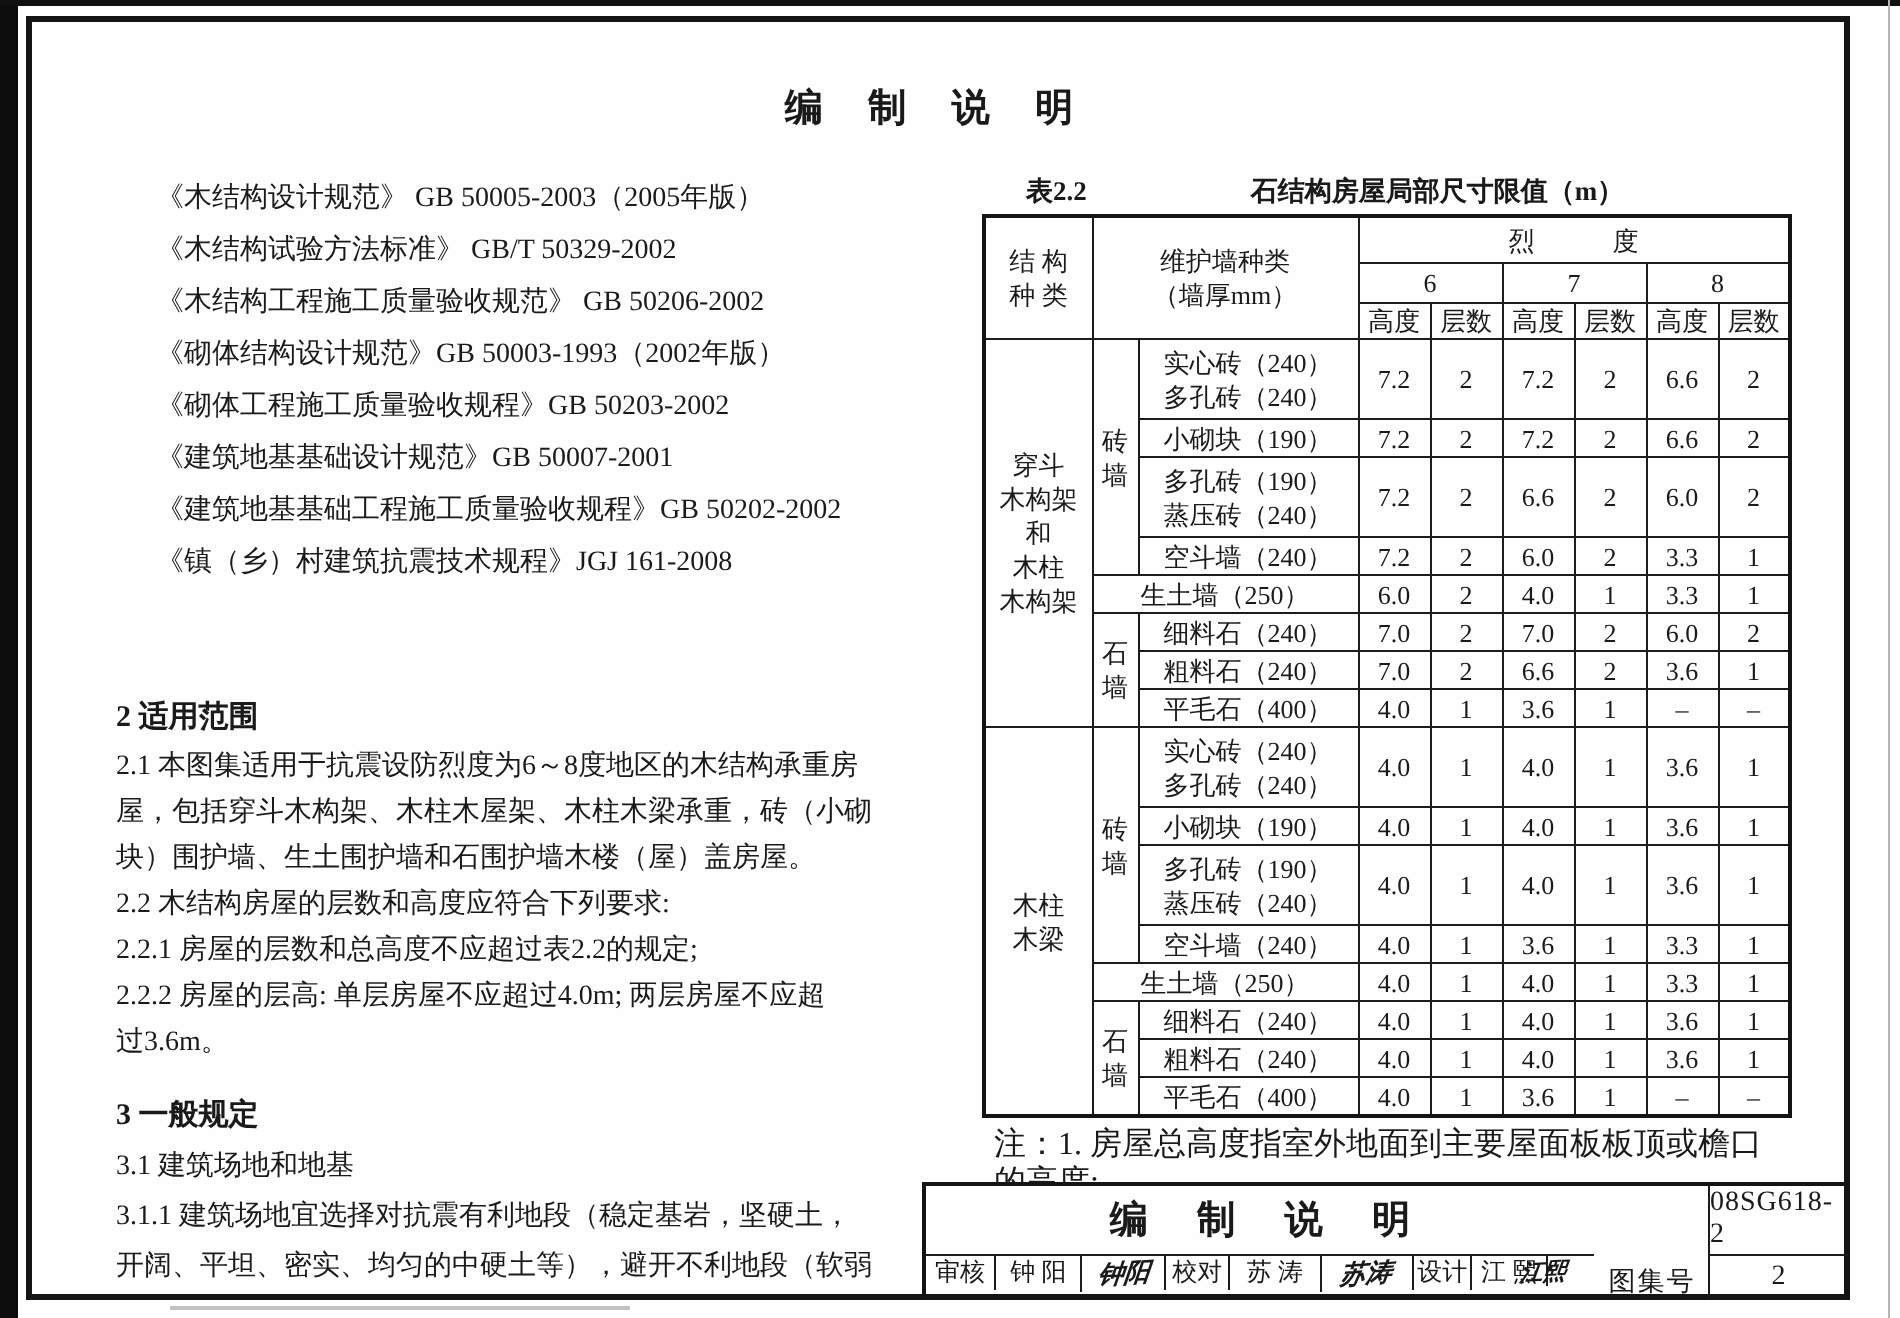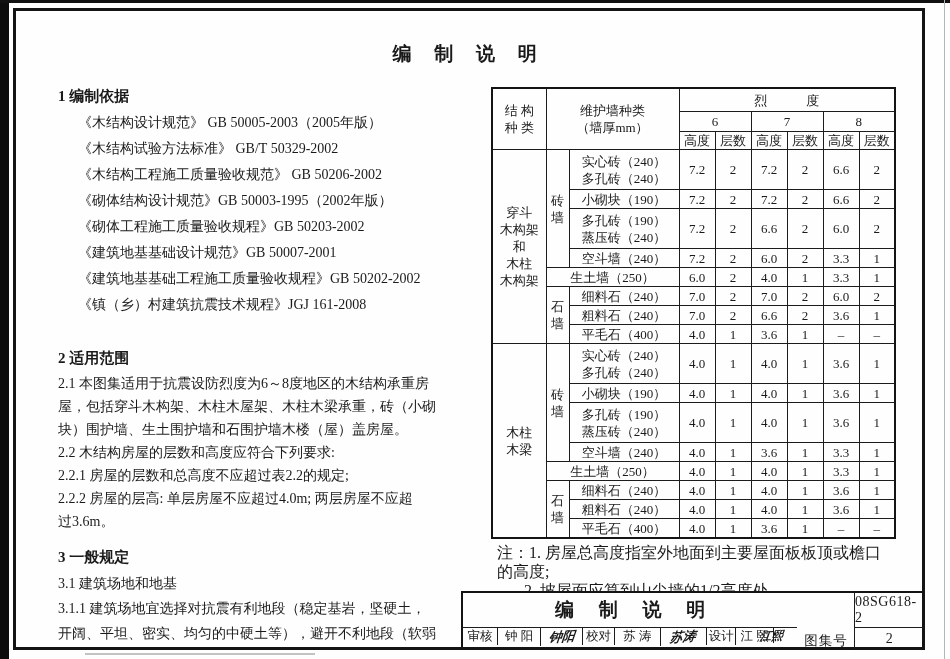--- a/index.html
+++ b/index.html
@@ -70,26 +70,25 @@
   <div class="scan-left"></div>
   <div class="scan-top"></div>
   <div class="scan-right"></div>
   <div class="scan-bottom-mark"></div>
 
   <div class="frame">
 
     <div class="page-title">编 制 说 明</div>
 
     <div class="sec" id="sec1">
-      <div class="sec-h">1  编制依据</div>
       <div class="books">
         <div>《木结构设计规范》 GB 50005-2003（2005年版）</div>
         <div>《木结构试验方法标准》 GB/T 50329-2002</div>
         <div>《木结构工程施工质量验收规范》 GB 50206-2002</div>
-        <div>《砌体结构设计规范》GB 50003-1995（2002年版）</div>
+        <div>《砌体结构设计规范》GB 50003-1993（2002年版）</div>
         <div>《砌体工程施工质量验收规程》GB 50203-2002</div>
         <div>《建筑地基基础设计规范》GB 50007-2001</div>
         <div>《建筑地基基础工程施工质量验收规程》GB 50202-2002</div>
         <div>《镇（乡）村建筑抗震技术规程》JGJ 161-2008</div>
       </div>
     </div>
 
     <div class="sec" id="sec2">
       <div class="sec-h">2  适用范围</div>
       <div class="para">2.1 本图集适用于抗震设防烈度为6～8度地区的木结构承重房
@@ -102,20 +101,24 @@
     </div>
 
     <div class="sec" id="sec3">
       <div class="sec-h">3  一般规定</div>
       <div class="para3">3.1 建筑场地和地基</div>
       <div class="para3">3.1.1 建筑场地宜选择对抗震有利地段（稳定基岩，坚硬土，
 开阔、平坦、密实、均匀的中硬土等），避开不利地段（软弱</div>
     </div>
 
     <div class="table-area">
+      <div class="tcaption">
+        <span class="tlabel">表2.2</span>
+        <span class="ttitle">石结构房屋局部尺寸限值（m）</span>
+      </div>
       <table class="spec">
         <colgroup>
           <col style="width:54px">
             <col style="width:23px">
             <col style="width:110px">
           <col style="width:36px">
             <col style="width:36px">
             <col style="width:36px">
           <col style="width:36px">
             <col style="width:36px">

